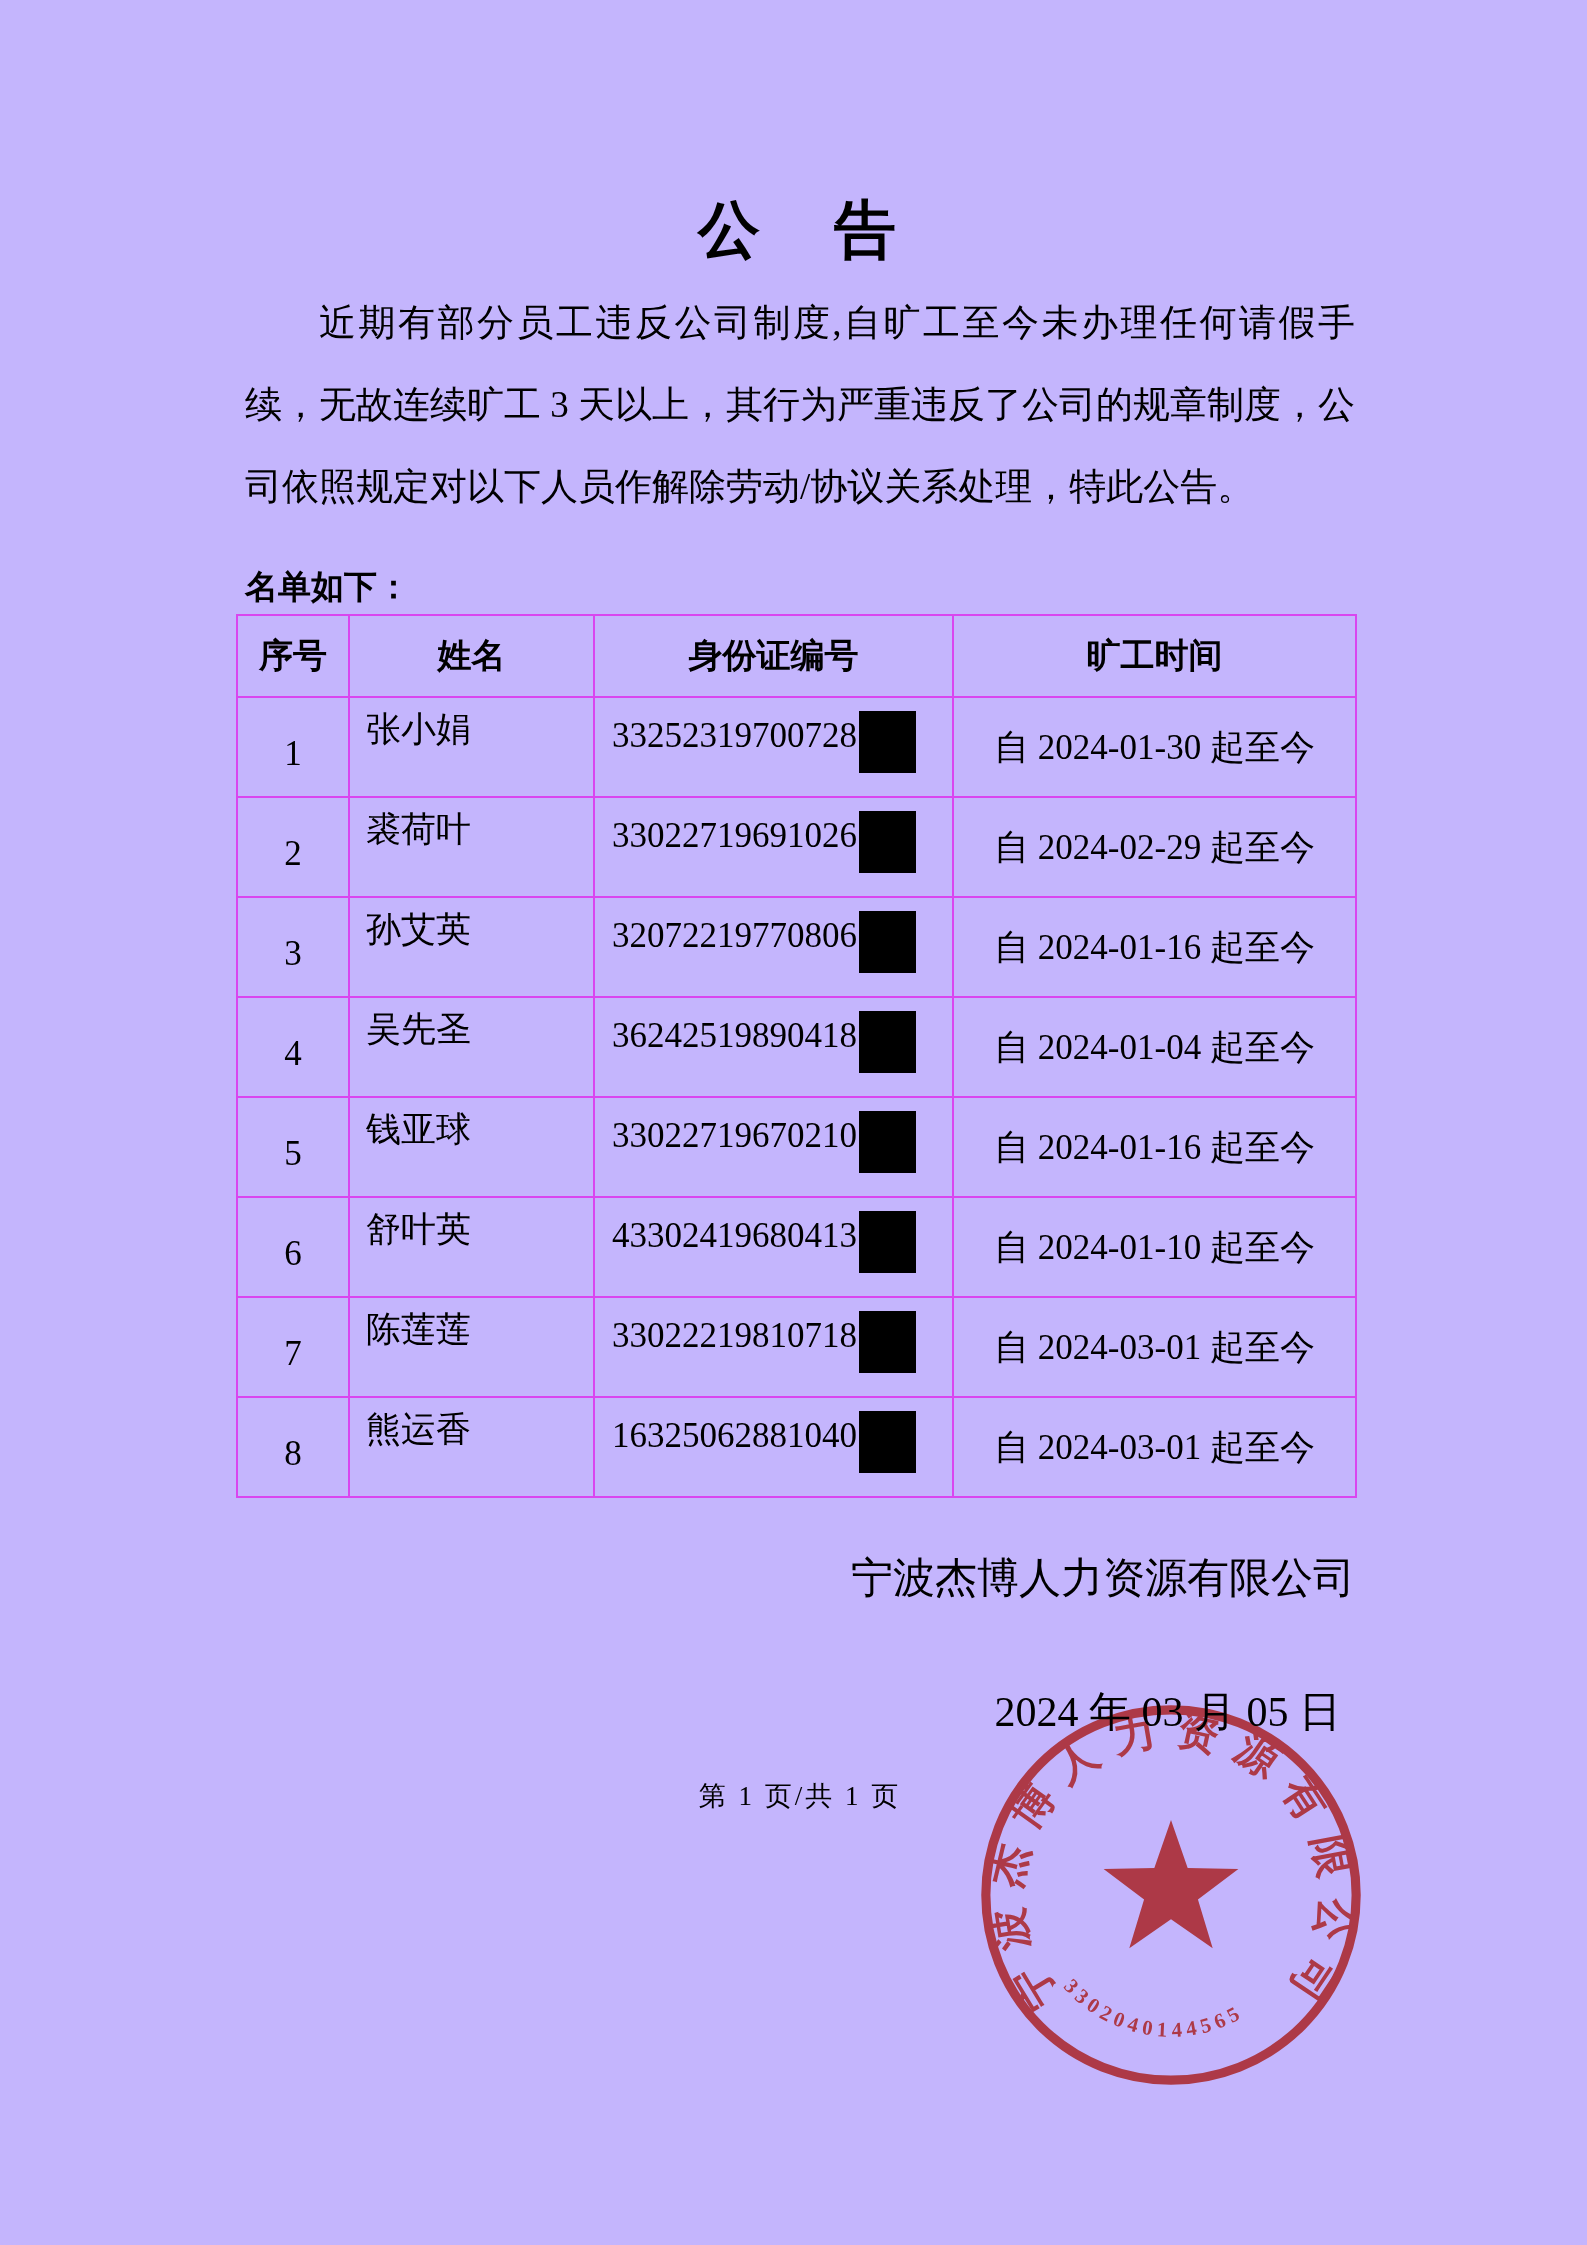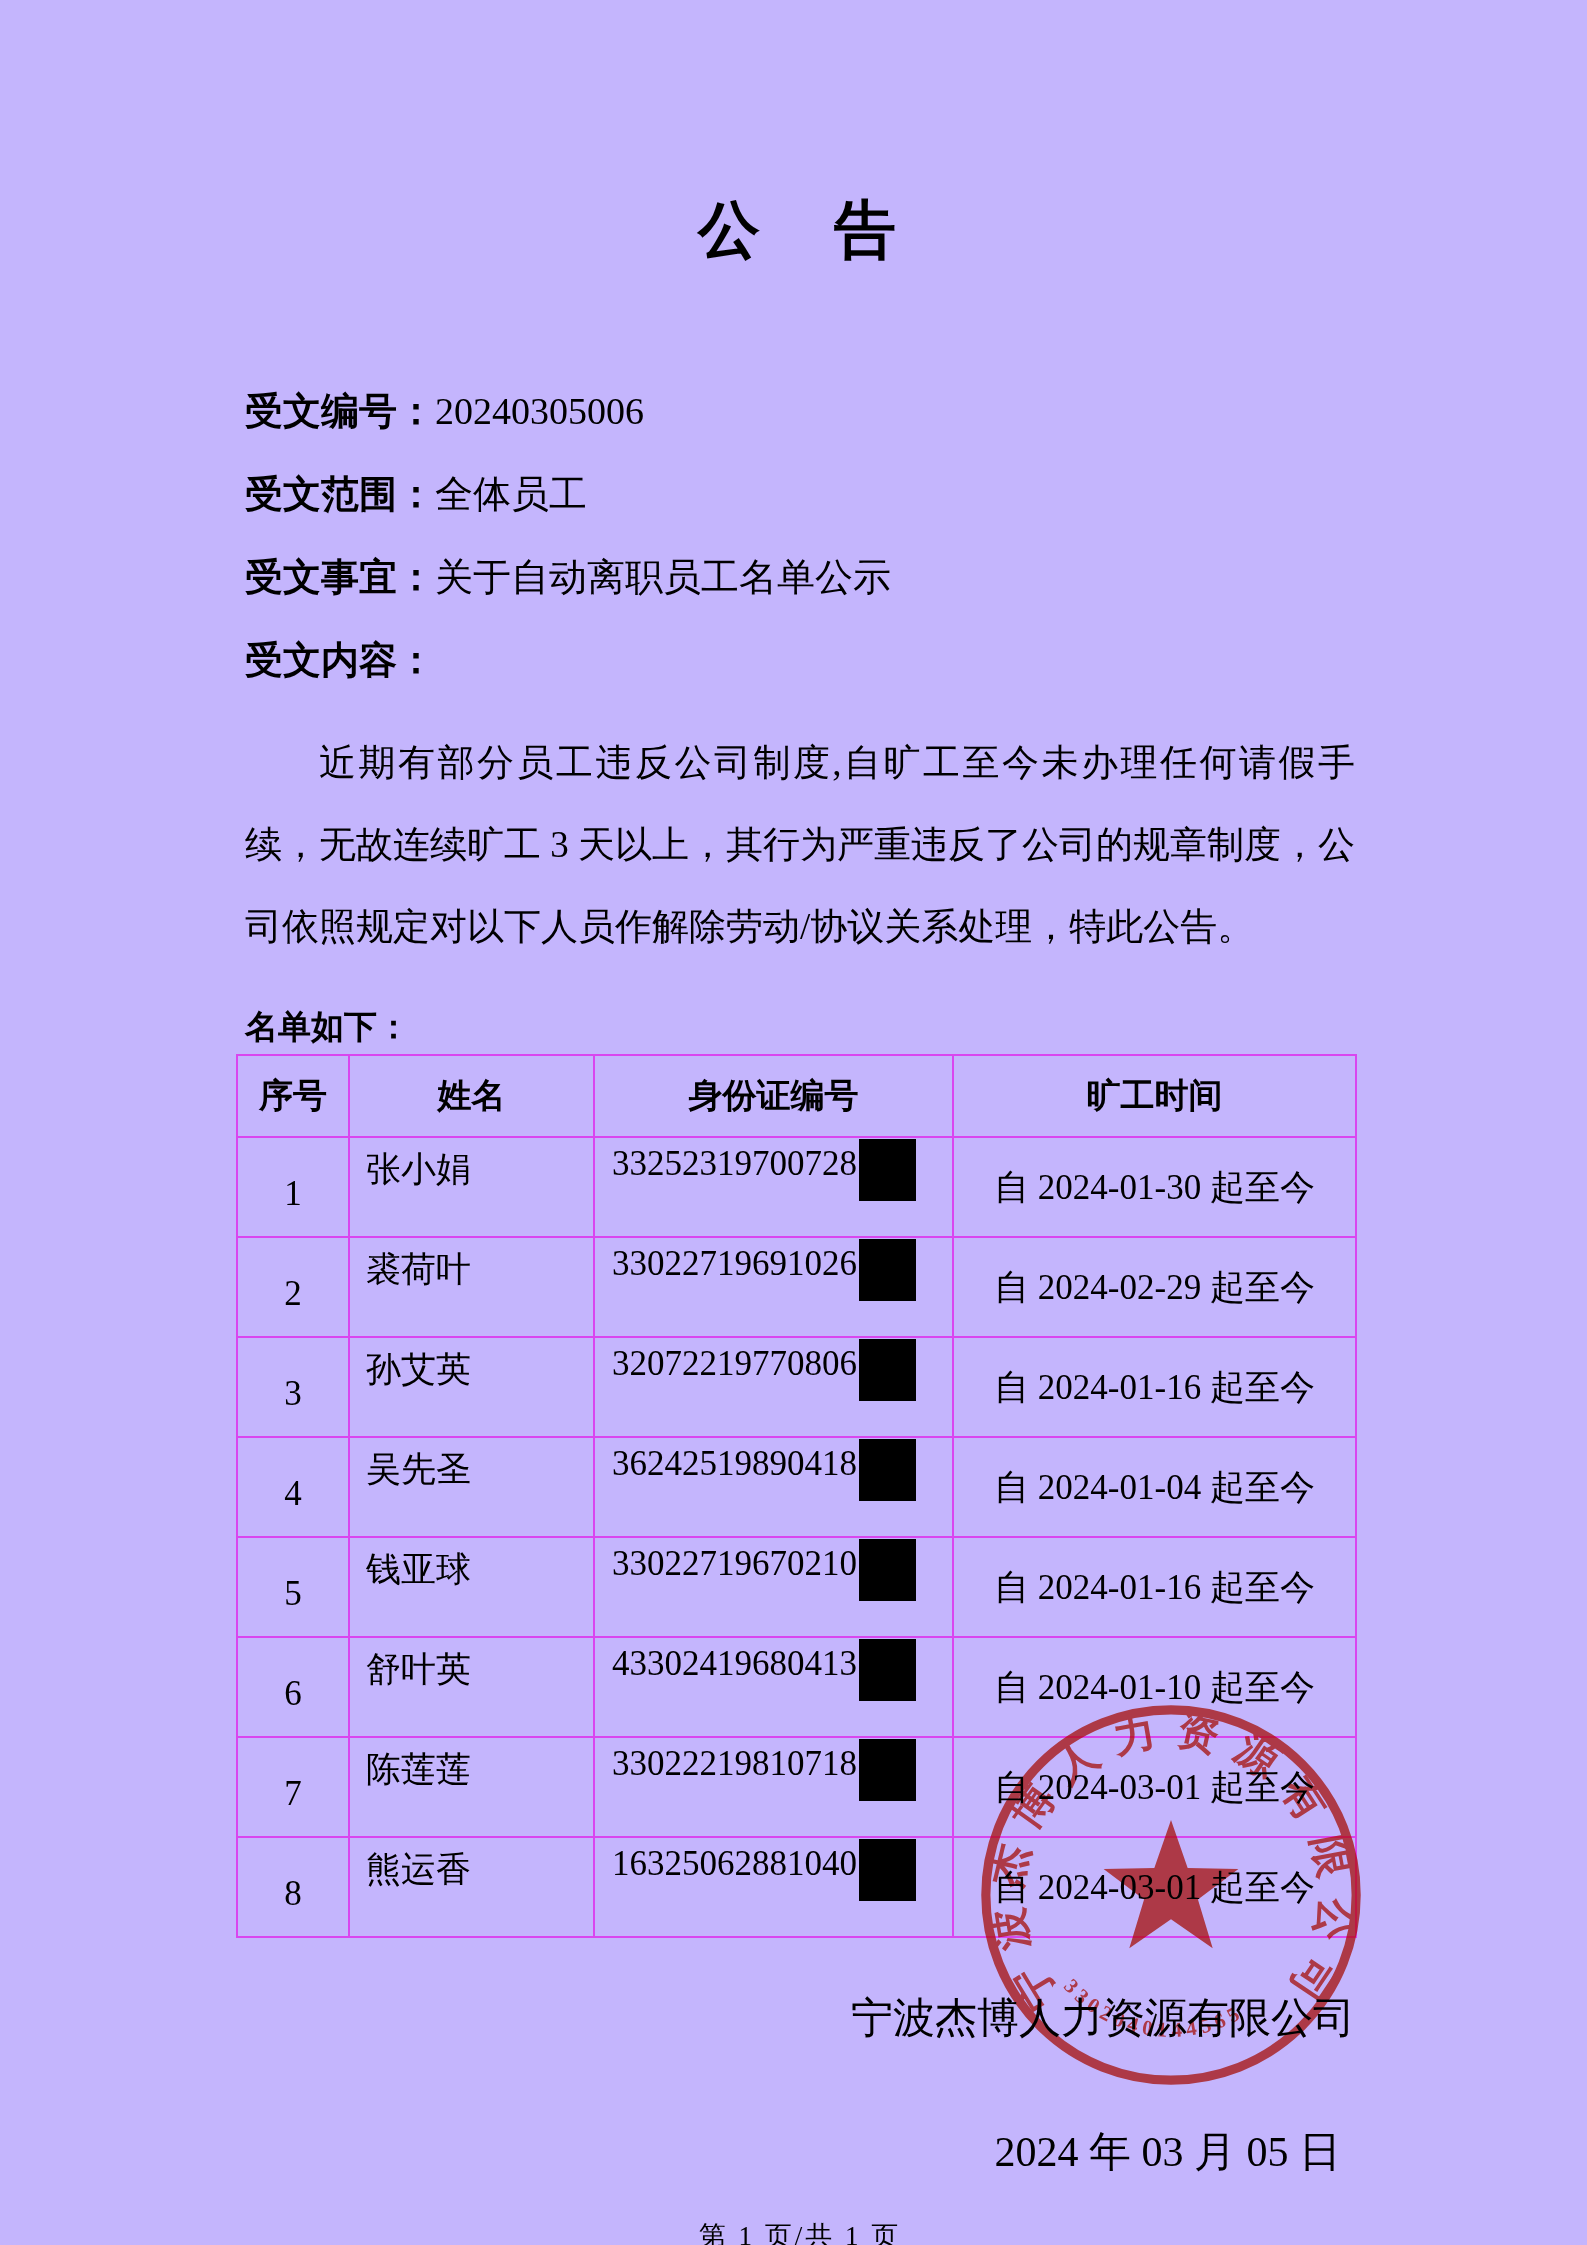--- a/index.html
+++ b/index.html
@@ -26,21 +26,21 @@
   table.roster{border-collapse:collapse;margin-top:5px;margin-left:-9px;
                width:1119px;table-layout:fixed;}
   table.roster th,table.roster td{border:2px solid #d946ef;}
   table.roster th{height:78px;font-size:34px;font-weight:bold;text-align:center;
                   vertical-align:middle;}
   table.roster td{height:74px;font-size:35px;}
   col.c-no{width:112px;} col.c-name{width:245px;}
   col.c-id{width:359px;} col.c-period{width:403px;}
   td.cell-no{text-align:center;vertical-align:middle;font-size:36px;padding-top:14px;}
   td.cell-name{vertical-align:top;padding:8px 0 16px 16px;}
-  td.cell-id{vertical-align:top;padding:6px 0 0 17px;font-size:38px;white-space:nowrap;}
+  td.cell-id{vertical-align:top;padding:18px 0 0 17px;font-size:38px;white-space:nowrap;}
   td.cell-period{text-align:center;vertical-align:middle;}
   .redact{display:inline-block;width:57px;height:62px;background:#000;
           vertical-align:top;margin-top:-5px;margin-left:2px;}
 
   .sign-company{font-size:42px;line-height:50px;text-align:right;margin-top:55px;
                 font-weight:normal;}
   .sign-date{font-size:42px;line-height:48px;text-align:right;margin-top:85px;
              padding-right:14px;}
 
   .page-footer{font-size:27px;line-height:30px;text-align:center;margin-top:45px;
@@ -50,34 +50,20 @@
          opacity:0.88;mix-blend-mode:multiply;pointer-events:none;}
   .stamp text{font-family:"Liberation Serif","DejaVu Serif",serif;font-weight:bold;}
 </style>
 </head>
 <body>
 
 <div class="page">
 
   <h1 class="doc-title">公　告</h1>
 
-  <div class="meta">
-    <div class="meta-line">
-      <span class="lbl">受文编号：</span><span class="val">20240305006</span>
-    </div>
-    <div class="meta-line">
-      <span class="lbl">受文范围：</span><span class="val">全体员工</span>
-    </div>
-    <div class="meta-line">
-      <span class="lbl">受文事宜：</span><span class="val">关于自动离职员工名单公示</span>
-    </div>
-    <div class="meta-line">
-      <span class="lbl">受文内容：</span><span class="val"></span>
-    </div>
-  </div>
 
 
   <p class="para">近期有部分员工违反公司制度,自旷工至今未办理任何请假手续，无故连续旷工 3 天以上，其行为严重违反了公司的规章制度，公司依照规定对以下人员作解除劳动/协议关系处理，特此公告。</p>
 
   <div class="list-intro">名单如下：</div>
 
   <table class="roster">
     <colgroup>
       <col class="c-no">
         <col class="c-name">

